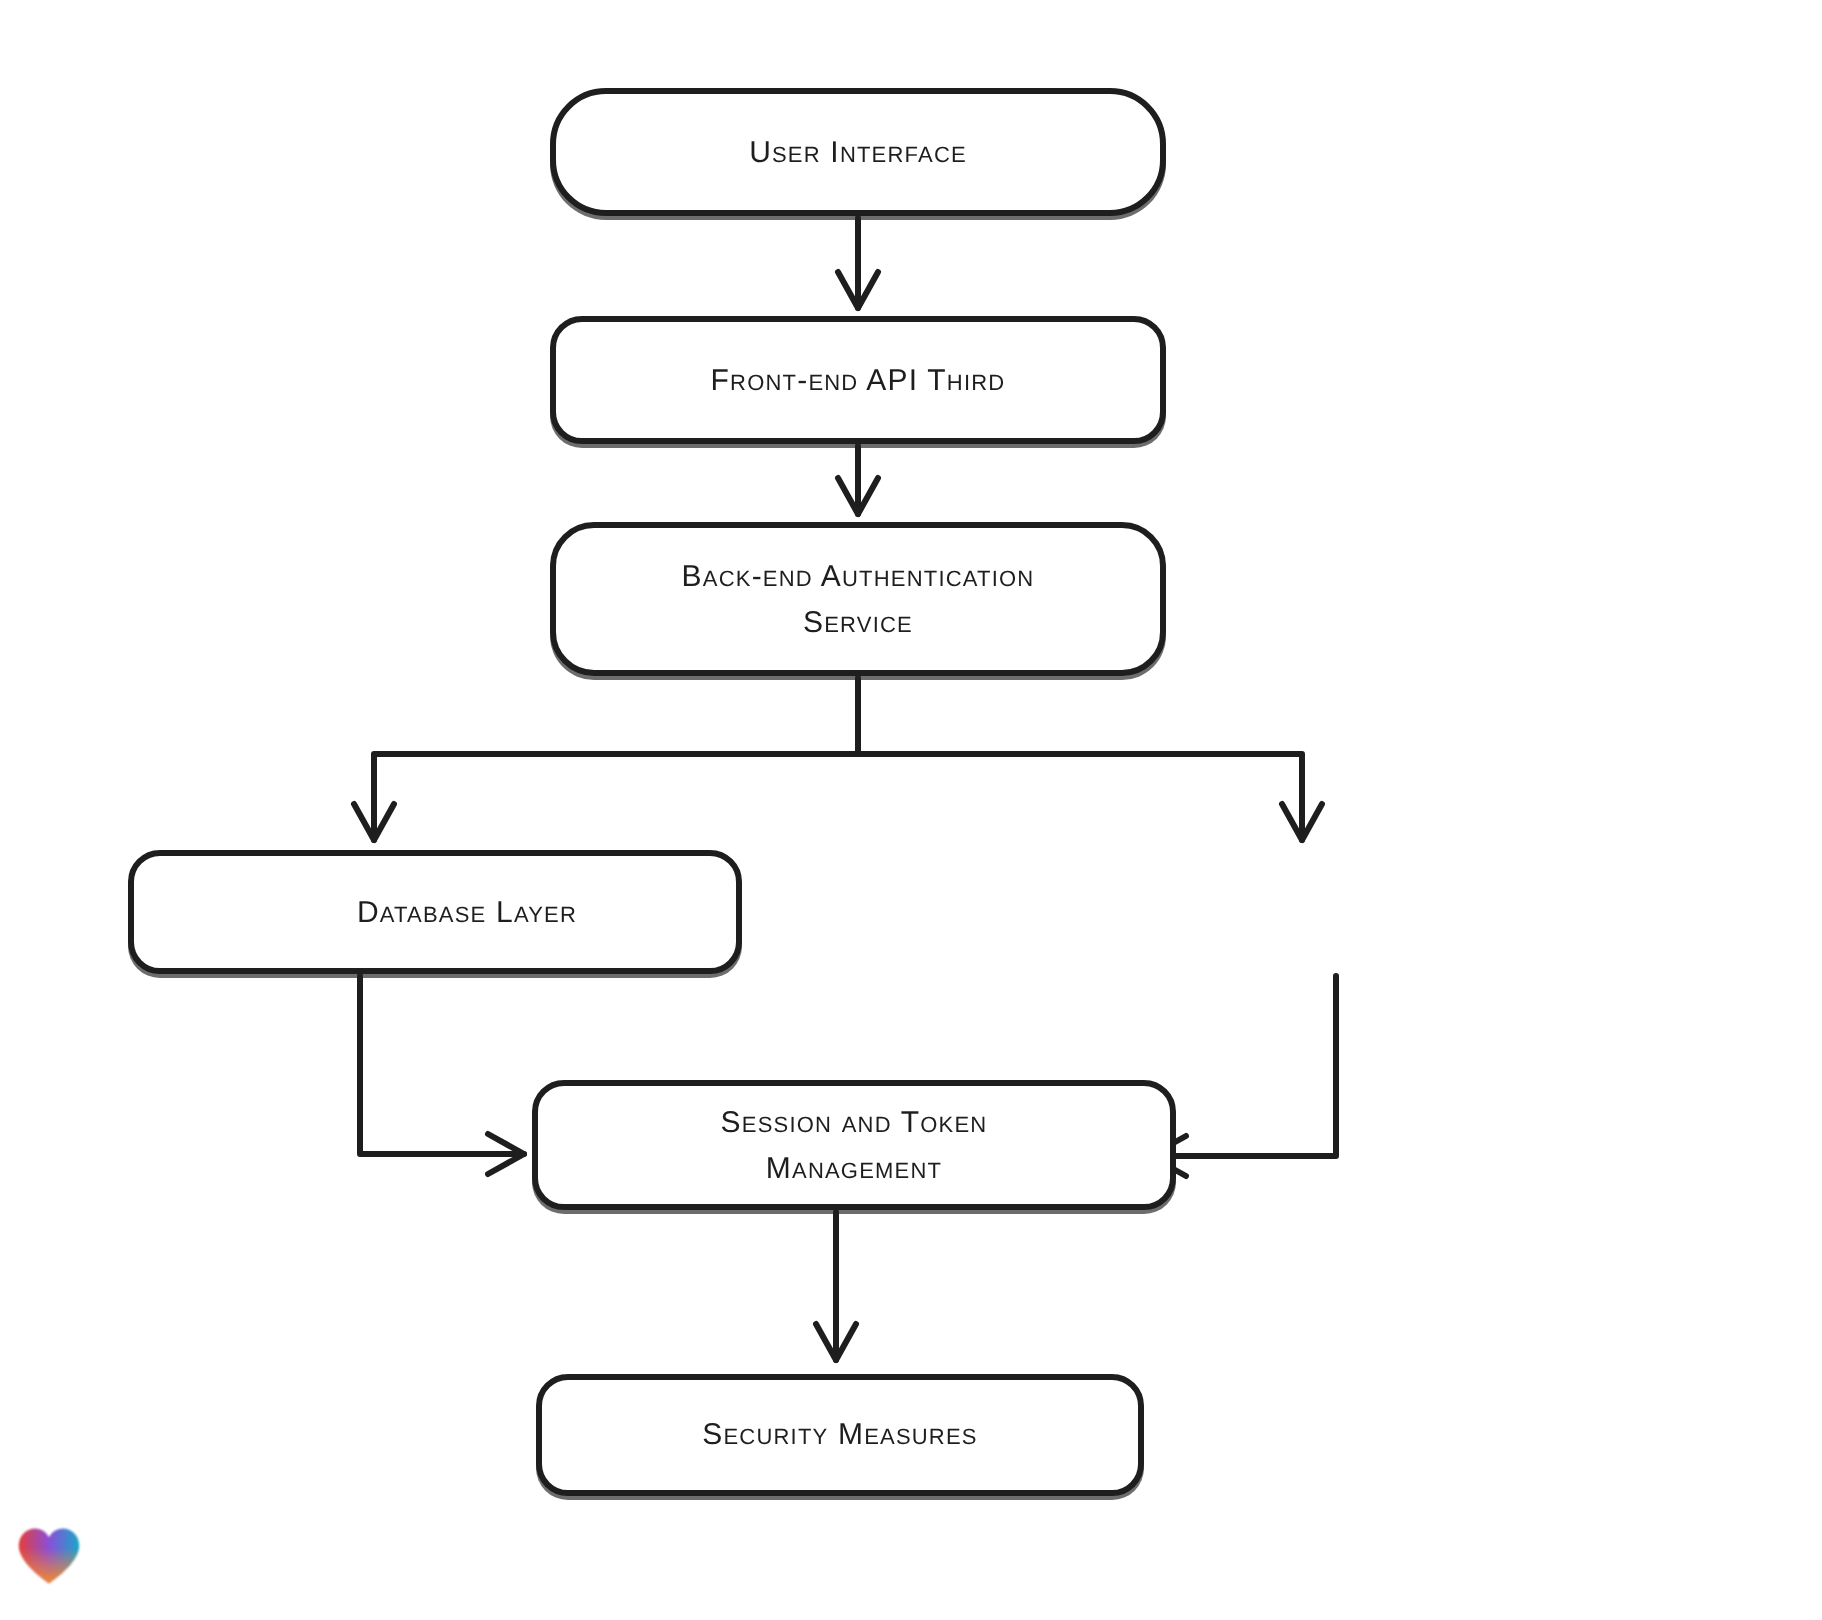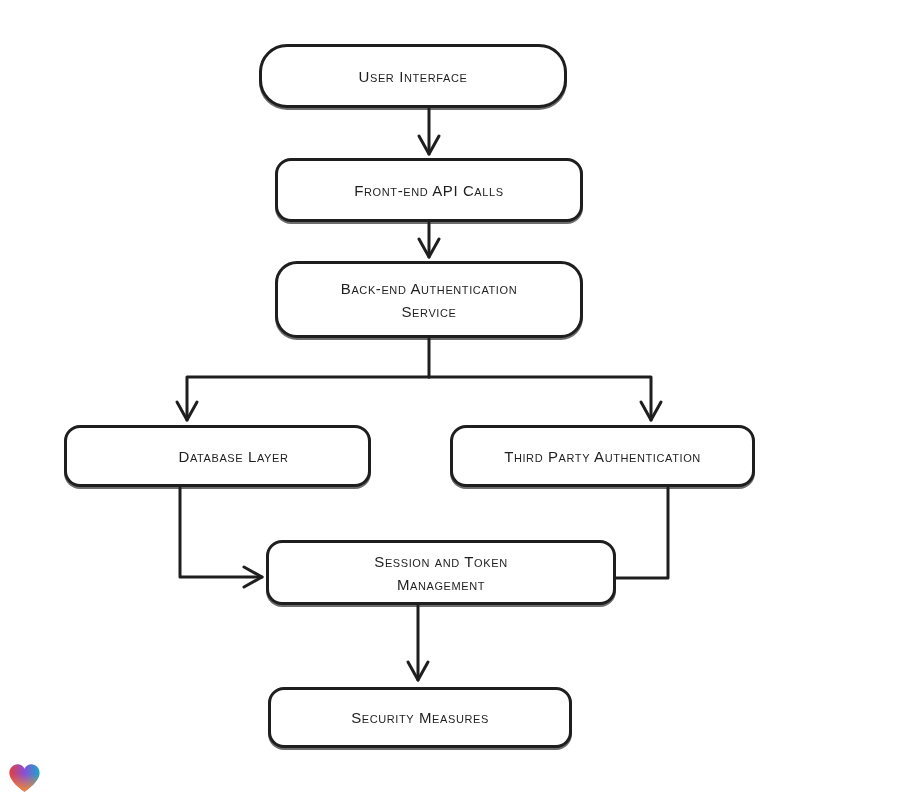--- a/index.html
+++ b/index.html
@@ -41,26 +41,26 @@
   .node-label {
     font-size: 15px;
     font-variant: small-caps;
     letter-spacing: 0.6px;
     line-height: 23px;
     color: #1e1e1e;
     white-space: pre-line;
   }
 
   
-  .pos-user-interface   { left: 259px; top: 44px;  width: 308px; height: 64px; border-radius: 28px; }
+  .pos-user-interface   { left: 275px; top: 44px;  width: 308px; height: 64px; border-radius: 28px; }
   .pos-frontend-api     { left: 275px; top: 158px; width: 308px; height: 64px; }
   .pos-backend-auth     { left: 275px; top: 261px; width: 308px; height: 77px; border-radius: 22px; }
   .pos-database-layer   { left: 64px;  top: 425px; width: 307px; height: 62px; padding-left: 32px; }
   .pos-thirdparty-auth  { left: 450px; top: 425px; width: 305px; height: 62px; }
-  .pos-session-token    { left: 266px; top: 540px; width: 350px; height: 65px; }
+  .pos-session-token    { left: 266px; top: 540px; width: 322px; height: 65px; }
   .pos-security         { left: 268px; top: 687px; width: 304px; height: 61px; justify-content: center; }
 
   .logo {
     position: absolute;
     left: 8px;
     top: 762px;
     width: 33px;
     height: 32px;
     display: block;
     cursor: pointer;
@@ -94,35 +94,32 @@
     <path class="edge" d="M668,488 L668,578 L575,578" marker-end="url(#arrowhead)" stroke="#1e1e1e"></path>
 
     <path class="edge" d="M418,606 L418,680" marker-end="url(#arrowhead)" stroke="#1e1e1e"></path>
   </svg>
 
   <div class="node pos-user-interface">
     <span class="node-label">User Interface</span>
   </div>
 
   <div class="node pos-frontend-api">
-    <span class="node-label">Front-end API Calls</span>
+    <span class="node-label">Front-end API Third</span>
   </div>
 
   <div class="node pos-backend-auth">
     <span class="node-label">Back-end Authentication
 Service</span>
   </div>
 
   <div class="node pos-database-layer">
     <span class="node-label">Database Layer</span>
   </div>
 
-  <div class="node pos-thirdparty-auth">
-    <span class="node-label">Third Party Authentication</span>
-  </div>
 
   <div class="node pos-session-token">
     <span class="node-label">Session and Token
 Management</span>
   </div>
 
   <div class="node pos-security">
     <span class="node-label">Security Measures</span>
   </div>
 

